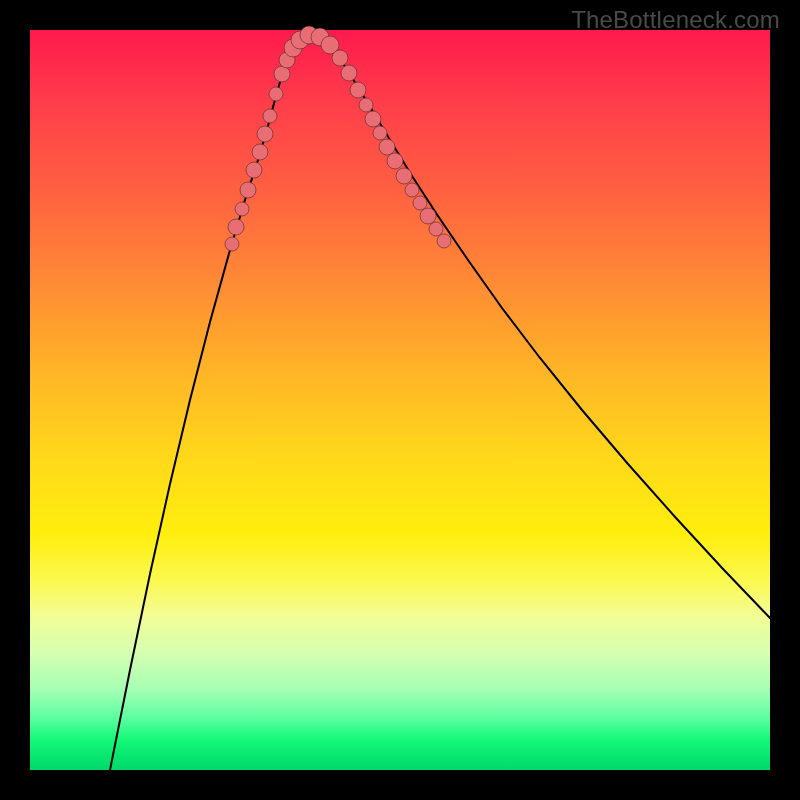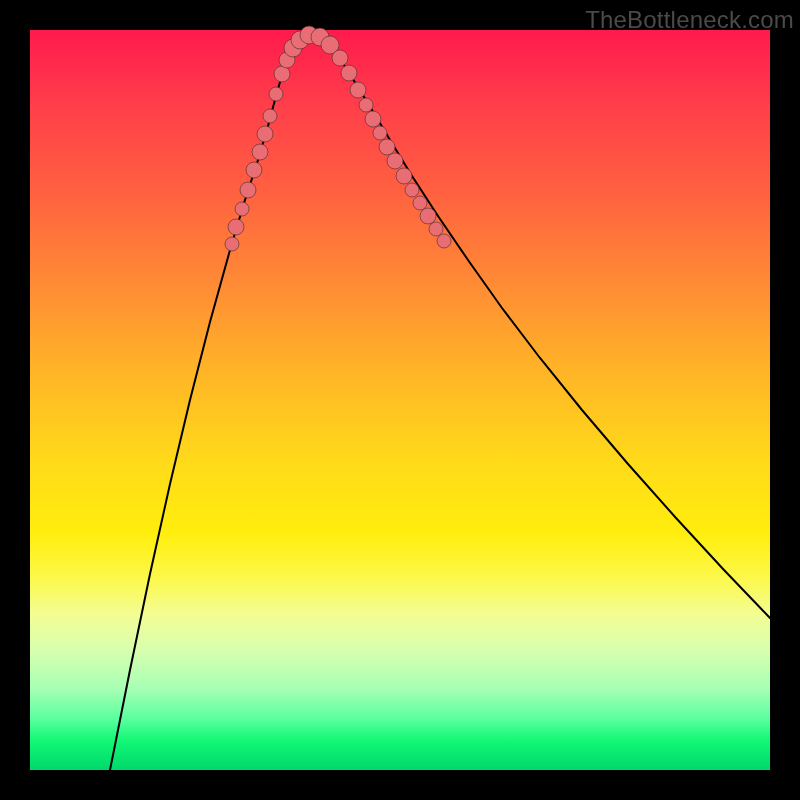--- a/index.html
+++ b/index.html
@@ -30,21 +30,21 @@
       #d6ffb0 84%,
       #a7ffb4 89%,
       #5cffa0 93%,
       #12f876 96%,
       #00d86a 100%
     );
   }
   .watermark {
     position: absolute;
     top: 6px;
-    right: 6px;
+    right: 20px;
     color: #4a4a4a;
     font-size: 24px;
     font-weight: 500;
     letter-spacing: 0.2px;
     z-index: 10;
     margin-left: 31px;
   }
   svg.curves {
     position: absolute;
     left: 0;

